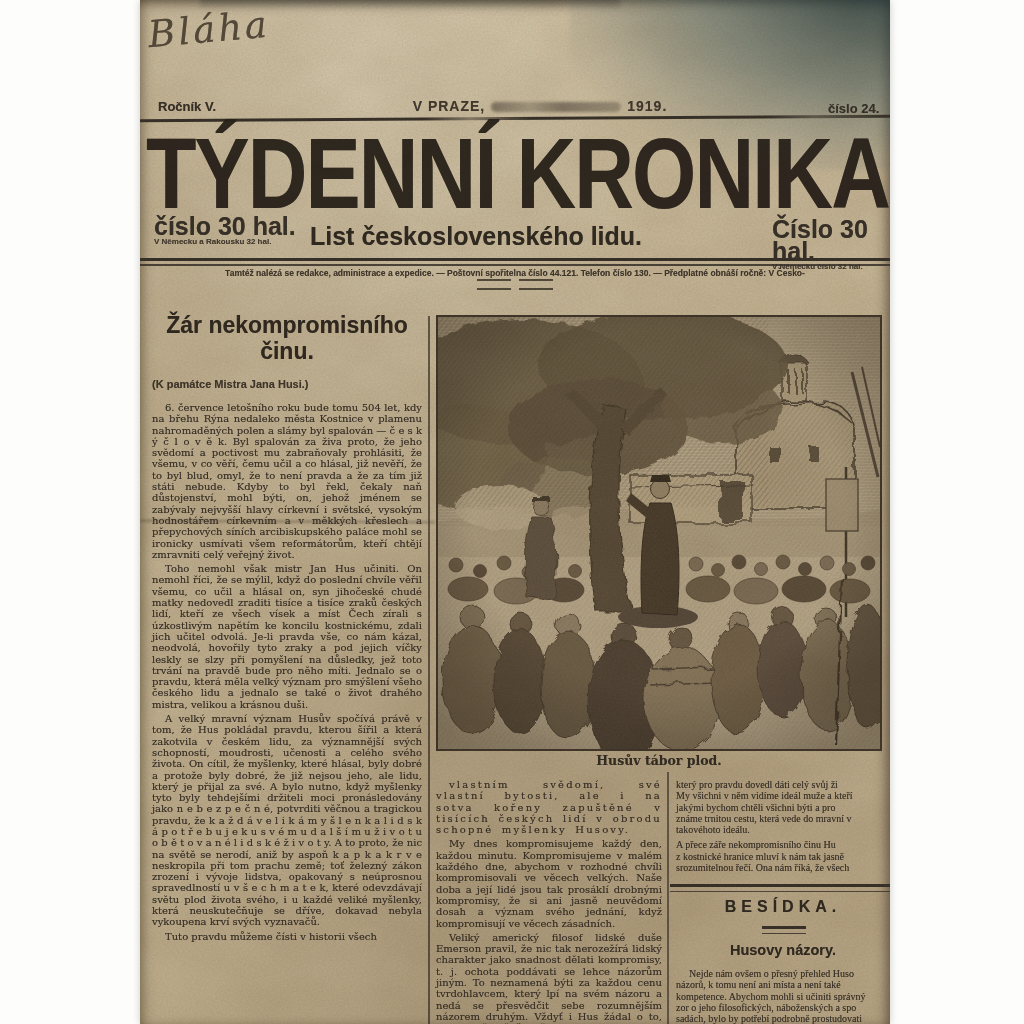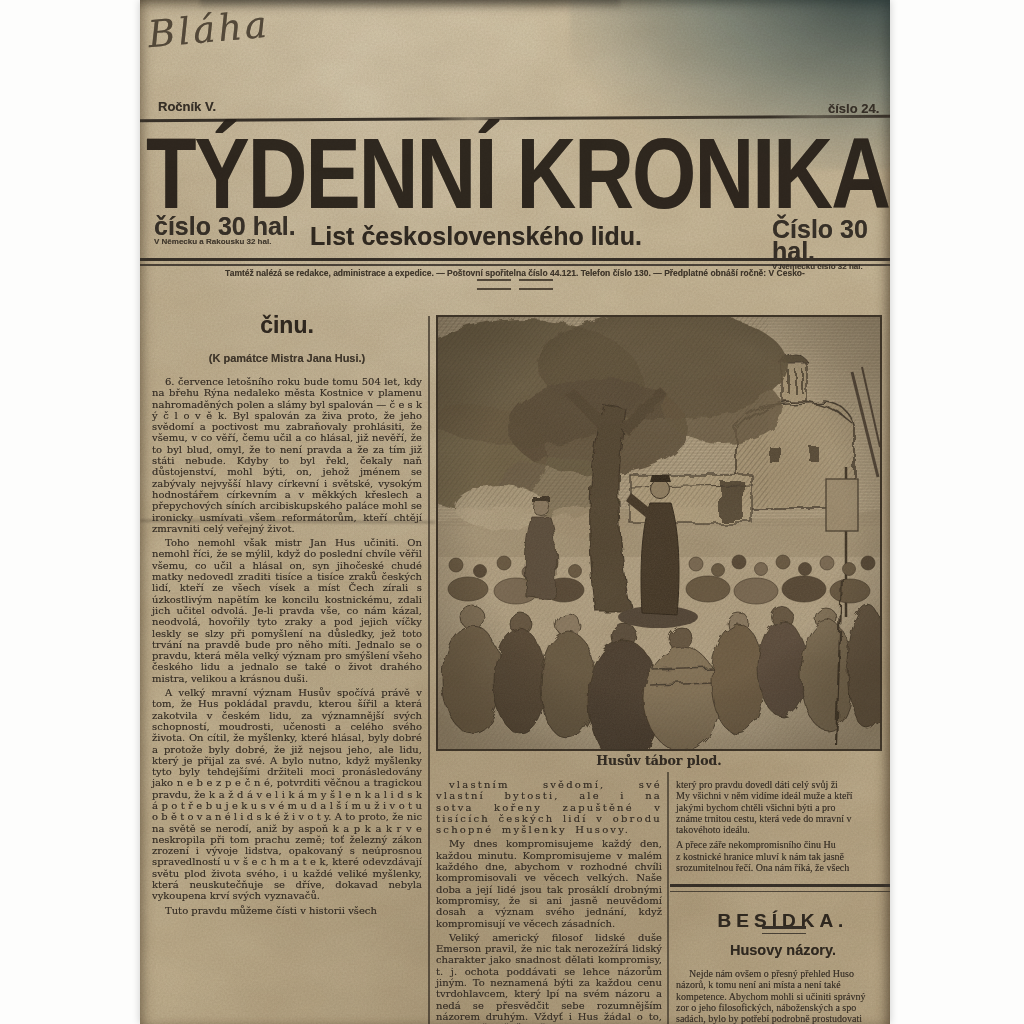--- a/index.html
+++ b/index.html
@@ -64,58 +64,61 @@
   .price-big{font-size:25px;font-weight:bold;line-height:22px;}
   .price-small{font-size:8px;font-weight:bold;color:rgba(58,50,40,.8);}
   .subtitle{left:170px;top:222px;width:420px;text-align:left;font-size:25px;font-weight:bold;color:rgba(45,38,30,.92);}
   .double-rule{left:0;top:258px;width:750px;height:3px;border-top:3px solid #3a332b;border-bottom:2px solid rgba(58,51,43,.85);}
   .imprint{left:10px;top:268px;width:730px;text-align:center;font-size:8.5px;font-weight:bold;line-height:10.5px;color:rgba(56,48,38,.85);}
   .imprint-deco{display:inline-block;width:34px;height:7px;margin:0 4px;vertical-align:middle;
     border-top:2px solid rgba(56,48,38,.8);border-bottom:2px solid rgba(56,48,38,.8);}
   
   .col-left{left:12px;top:312px;width:270px;}
   .headline{font-size:23px;font-weight:bold;line-height:26px;text-align:center;color:rgba(45,38,30,.93);margin:0;}
-  .subhead{margin-top:14px;text-align:center;font-size:11px;font-weight:bold;color:rgba(56,48,38,.85);}
+  .subhead{margin-top:14px;text-align:left;font-size:11px;font-weight:bold;color:rgba(56,48,38,.85);}
   .body-text{font-family:"DejaVu Serif",serif;font-size:10px;line-height:11.3px;text-align:justify;color:#3c342b;}
   .col-left .body-text{margin-top:12px;}
   .body-text p{margin:0 0 3px 0;text-indent:13px;}
   .v-rule-1{left:288px;top:316px;width:2px;height:708px;background:rgba(58,50,40,.7);}
   .v-rule-2{left:527px;top:772px;width:2px;height:252px;background:rgba(58,50,40,.65);}
   
   .figure-frame{left:296px;top:315px;width:442px;height:432px;border:2px solid #42382b;
     box-shadow:inset 0 0 18px rgba(60,48,30,.45);background:#c2b292;}
   .figure-frame svg{display:block;width:100%;height:100%;}
   .caption{left:296px;top:753px;width:446px;text-align:center;font-family:"DejaVu Serif",serif;font-size:12.5px;font-weight:bold;color:rgba(48,41,33,.9);}
   
   .col-mid{left:296px;top:779px;width:226px;}
   .col-mid .lead{letter-spacing:2.2px;word-spacing:3px;}
   .col-right{left:536px;top:779px;width:230px;}
   .rline{font-family:Liberation Serif, serif;font-size:10px;line-height:11.3px;white-space:nowrap;color:#3c342b;}
   .rgap{height:4px;}
   .heavy-rule{left:530px;top:884px;width:220px;height:4px;border-top:3px solid #3a332b;border-bottom:1px solid rgba(58,51,43,.8);}
-  .besidka-title{left:536px;top:898px;width:214px;text-align:center;font-size:19px;font-weight:bold;letter-spacing:5px;color:rgba(45,38,30,.92);margin-top:12px;}
+  .besidka-title{left:536px;top:898px;width:214px;text-align:center;font-size:16px;font-weight:bold;letter-spacing:5px;color:rgba(45,38,30,.92);}
   .besidka-rule{left:622px;top:926px;width:44px;height:4px;border-top:3px solid #3a332b;border-bottom:1px solid rgba(58,51,43,.85);}
   .besidka-sub{left:536px;top:942px;width:214px;text-align:center;font-size:14.5px;font-weight:bold;color:rgba(45,38,30,.92);}
   .besidka-par{left:536px;top:968px;}
   .besidka-par .rline:first-child{text-indent:13px;}
   
   .grain{left:0;top:0;width:750px;height:1024px;pointer-events:none;opacity:.5;mix-blend-mode:multiply;}
   .mottle{left:0;top:0;width:750px;height:1024px;pointer-events:none;opacity:.22;mix-blend-mode:multiply;}
 </style>
 </head>
 <body>
 
 <div class="paper">
 
   <div class="abs teal-corner"></div>
   <div class="abs top-smudge"></div>
 
   <div class="abs handwriting">Bláha</div>
 
   <div class="abs vol">Ročník V.</div>
+  <div class="abs dateline">
+    <span>V PRAZE,</span><span class="smudge"></span><span>1919.</span>
+  </div>
   <div class="abs issue">číslo 24.</div>
   <div class="abs header-rule"></div>
 
   <h1 class="abs masthead">TÝDENNÍ KRONIKA</h1>
 
   <div class="abs price-l">
     <div class="price-big">číslo 30 hal.</div>
     <div class="price-small">V Německu a Rakousku 32 hal.</div>
   </div>
   <div class="abs subtitle">List československého lidu.</div>
@@ -125,20 +128,21 @@
   </div>
 
   <div class="abs double-rule"></div>
   <div class="abs imprint">
     <div>Tamtéž nalézá se redakce, administrace a expedice. — Poštovní spořitelna číslo 44.121. Telefon číslo 130. — Předplatné obnáší ročně: V Česko-</div>
     <div><span class="imprint-deco"></span><span class="imprint-deco"></span></div>
   </div>
 
   <div class="abs col-left">
     <h2 class="headline">
+      <div>Žár nekompromisního</div>
       <div>činu.</div>
     </h2>
     <div class="subhead">(K památce Mistra Jana Husi.)</div>
     <div class="body-text">
       <p>6. července letošního roku bude tomu 504 let, kdy na břehu Rýna nedaleko města Kostnice v plamenu nahromaděných polen a slámy byl spalován — č e s k ý  č l o v ě k. Byl spalován za živa proto, že jeho svědomí a poctivost mu zabraňovaly prohlásiti, že všemu, v co věří, čemu učil a co hlásal, již nevěří, že to byl blud, omyl, že to není pravda a že za tím již státi nebude. Kdyby to byl řekl, čekaly naň důstojenství, mohl býti, on, jehož jménem se zabývaly nejvyšší hlavy církevní i světské, vysokým hodnostářem církevním a v měkkých křeslech a přepychových síních arcibiskupského paláce mohl se ironicky usmívati všem reformátorům, kteří chtějí zmravniti celý veřejný život.</p>
       <p>Toho nemohl však mistr Jan Hus učiniti. On nemohl říci, že se mýlil, když do poslední chvíle věřil všemu, co učil a hlásal on, syn jihočeské chudé matky nedovedl zraditi tisíce a tisíce zraků českých lidí, kteří ze všech vísek a míst Čech zírali s úzkostlivým napětím ke koncilu kostnickému, zdali jich učitel odvolá. Je-li pravda vše, co nám kázal, neodvolá, hovořily tyto zraky a pod jejich víčky leskly se slzy při pomyšlení na důsledky, jež toto trvání na pravdě bude pro něho míti. Jednalo se o pravdu, která měla velký význam pro smýšlení všeho českého lidu a jednalo se také o život drahého mistra, velikou a krásnou duši.</p>
       <p>A velký mravní význam Husův spočívá právě v tom, že Hus pokládal pravdu, kterou šířil a která zakotvila v českém lidu, za významnější svých schopností, moudrosti, učenosti a celého svého života. On cítil, že myšlenky, které hlásal, byly dobré a protože byly dobré, že již nejsou jeho, ale lidu, který je přijal za své. A bylo nutno, když myšlenky tyto byly tehdejšími držiteli moci pronásledovány jako n e b e z p e č n é, potvrditi věčnou a tragickou pravdu, že k a ž d á  v e l i k á  m y š l e n k a  l i d s k á  p o t ř e b u j e  k u  s v é m u  d a l š í m u  ž i v o t u  o b ě t o v a n é  l i d s k é  ž i v o t y. A to proto, že nic na světě se nerodí, aniž by aspoň k a p k a  k r v e  neskropila při tom prachu země; toť železný zákon zrození i vývoje lidstva, opakovaný s neúprosnou spravedlností u  v š e c h  m a t e k, které odevzdávají světu plod života svého, i u každé veliké myšlenky, která neuskutečňuje se dříve, dokavad nebyla vykoupena krví svých vyznavačů.</p>
       <p>Tuto pravdu můžeme čísti v historii všech</p>
     </div>
   </div>

